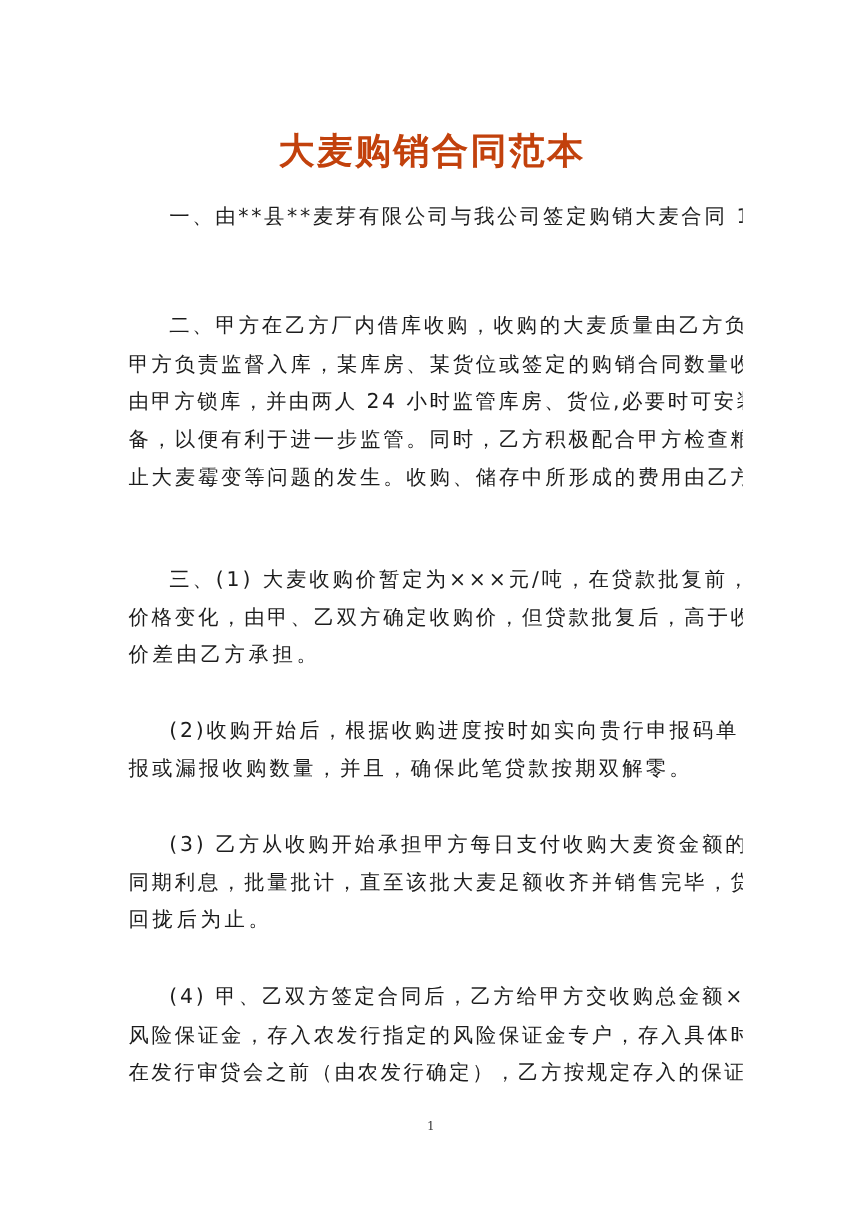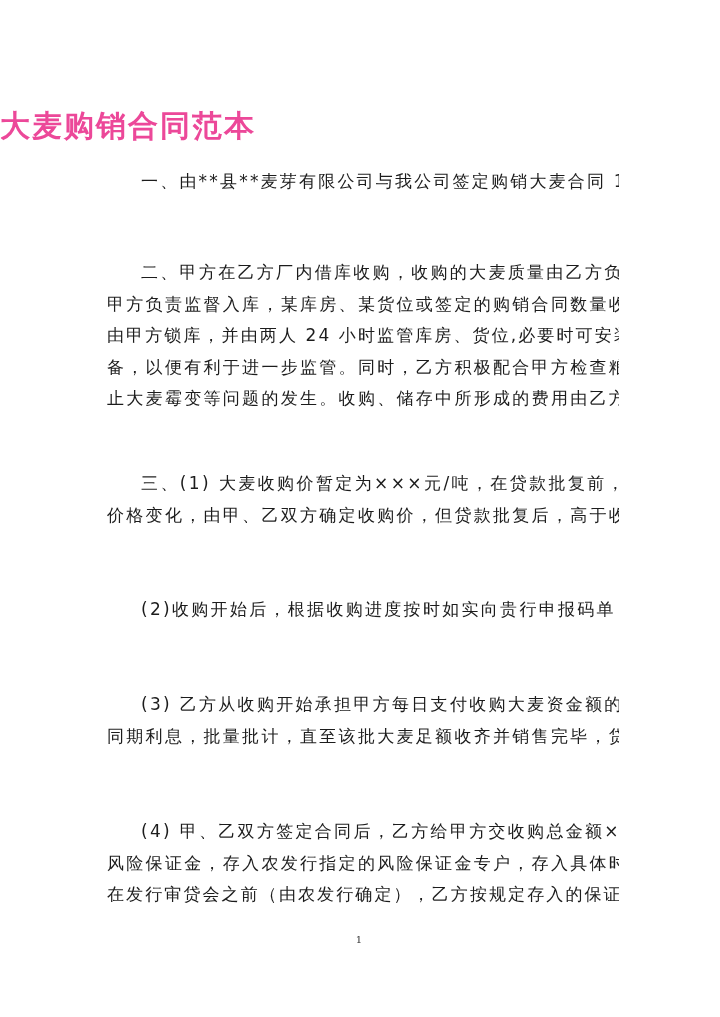--- a/index.html
+++ b/index.html
@@ -1,20 +1,20 @@
 <!DOCTYPE html>
 <html><head>
   <meta charset="utf-8">
   <style>
     html, body { margin: 0; padding: 0; background: #ffffff; }
     body { width: 720px; height: 1017px; position: relative; overflow: hidden;
            font-family: "DejaVu Sans", "Liberation Sans", sans-serif; color: #1a1a1a; }
     .page { position: absolute; left: 0; top: 0; width: 720px; height: 1017px; background: #fff; }
-    .title { position: absolute; left: 0; top: 106px; width: 720px; text-align: left;
-             font-size: 30px; font-weight: bold; color: #ec4899; letter-spacing: 2px;
+    .title { position: absolute; left: 0; top: 106px; width: 720px; text-align: center;
+             font-size: 30px; font-weight: bold; color: #c2410c; letter-spacing: 2px;
              font-family: "DejaVu Sans", sans-serif; }
     .para { position: absolute; left: 107px; width: 512px; font-size: 17px;
             line-height: 31.5px; text-align: justify; text-align-last: left;
             letter-spacing: 3px; color: #1c1c1c; }
     .para .first { padding-left: 34px; }
     .line { display: block; white-space: nowrap; overflow: hidden; }
     .page-number { position: absolute; left: 352px; top: 934px; width: 14px; text-align: center;
                    font-size: 10px; color: #333; font-family: "DejaVu Serif", serif; }
   </style>
 </head>
@@ -31,29 +31,32 @@
     <span class="line first" style="letter-spacing:2.3px">二、甲方在乙方厂内借库收购，收购的大麦质量由乙方负责把关，</span>
     <span class="line" style="letter-spacing:2.3px">甲方负责监督入库，某库房、某货位或签定的购销合同数量收齐后，</span>
     <span class="line" style="letter-spacing:2.1px">由甲方锁库，并由两人 24 小时监管库房、货位,必要时可安装监控设</span>
     <span class="line" style="letter-spacing:2.3px">备，以便有利于进一步监管。同时，乙方积极配合甲方检查粮情，防</span>
     <span class="line" style="letter-spacing:2.3px">止大麦霉变等问题的发生。收购、储存中所形成的费用由乙方负担。</span>
   </div>
 
   <div class="para" style="top:468px;">
     <span class="line first" style="letter-spacing:2.4px">三、(1) 大麦收购价暂定为×××元/吨，在贷款批复前，如市场</span>
     <span class="line" style="letter-spacing:2.3px">价格变化，由甲、乙双方确定收购价，但贷款批复后，高于收购价的</span>
+    <span class="line">价差由乙方承担。</span>
   </div>
 
   <div class="para" style="top:594px;">
     <span class="line first" style="letter-spacing:2.3px">(2)收购开始后，根据收购进度按时如实向贵行申报码单，不得虚</span>
+    <span class="line" style="letter-spacing:2.6px">报或漏报收购数量，并且，确保此笔贷款按期双解零。</span>
   </div>
 
   <div class="para" style="top:689px;">
     <span class="line first" style="letter-spacing:2.3px">(3) 乙方从收购开始承担甲方每日支付收购大麦资金额的农发行</span>
     <span class="line" style="letter-spacing:2.3px">同期利息，批量批计，直至该批大麦足额收齐并销售完毕，贷款完全</span>
+    <span class="line">回拢后为止。</span>
   </div>
 
   <div class="para" style="top:816px;">
     <span class="line first" style="letter-spacing:2.3px">(4) 甲、乙双方签定合同后，乙方给甲方交收购总金额×××的</span>
     <span class="line" style="letter-spacing:2.3px">风险保证金，存入农发行指定的风险保证金专户，存入具体时间必须</span>
     <span class="line" style="letter-spacing:2.1px">在发行审贷会之前（由农发行确定），乙方按规定存入的保证金不享受</span>
   </div>
 
   <div class="page-number">1</div>
 </div>

